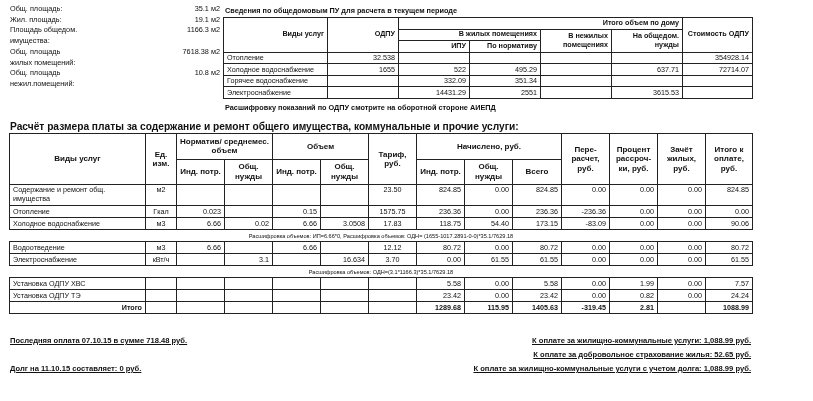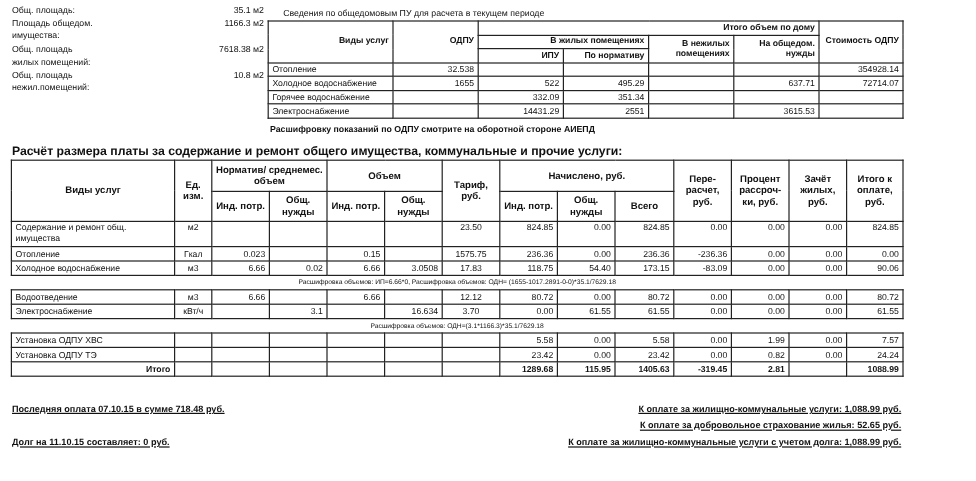--- a/index.html
+++ b/index.html
@@ -3,21 +3,21 @@
 <meta charset="utf-8">
 <style>
   html,body{margin:0;padding:0;background:#fff;}
   body{width:813px;height:401px;position:relative;overflow:hidden;font-family:"Liberation Sans",sans-serif;color:#111;}
   .abs{position:absolute;}
   
   .info{left:10px;top:4px;width:210px;font-size:7.3px;line-height:10.7px;}
   .info .row{display:flex;justify-content:space-between;gap:14px;}
   .info .val{text-align:center;white-space:nowrap;}
   
-  .meter-title{left:236px;top:6px;font-size:7.3px;font-weight:normal;}
+  .meter-title{left:225px;top:6px;font-size:7.3px;font-weight:bold;}
   table{border-collapse:collapse;}
   .meter{left:223px;top:17px;font-size:7.2px;}
   .meter td,.meter th{border:1px solid #222;padding:0 3px;height:10.5px;}
   .meter th{font-weight:bold;text-align:right;line-height:8.6px;margin-top:48px;}
   .meter td.num{text-align:right;}
   .meter-note{left:225px;top:103px;font-size:7.3px;font-weight:bold;}
   
   .main-title{left:10px;top:121px;font-size:10.2px;font-weight:bold;white-space:nowrap;}
   
   .main{left:9px;top:133px;font-size:7.2px;}
@@ -31,20 +31,24 @@
   
   .foot{font-size:7.6px;font-weight:bold;white-space:nowrap;text-decoration:underline;}
 </style>
 </head>
 <body>
 
 <div class="abs info">
   <div class="row">
       <span>Общ. площадь:</span>
       <span class="val">35.1 м2</span>
+    </div>
+  <div class="row">
+      <span>Жил. площадь:</span>
+      <span class="val">19.1 м2</span>
     </div>
   <div class="row">
       <span>Площадь общедом.</span>
       <span class="val">1166.3 м2</span>
     </div>
   <div class="row">
       <span>имущества:</span>
       <span class="val"></span>
     </div>
   <div class="row">

